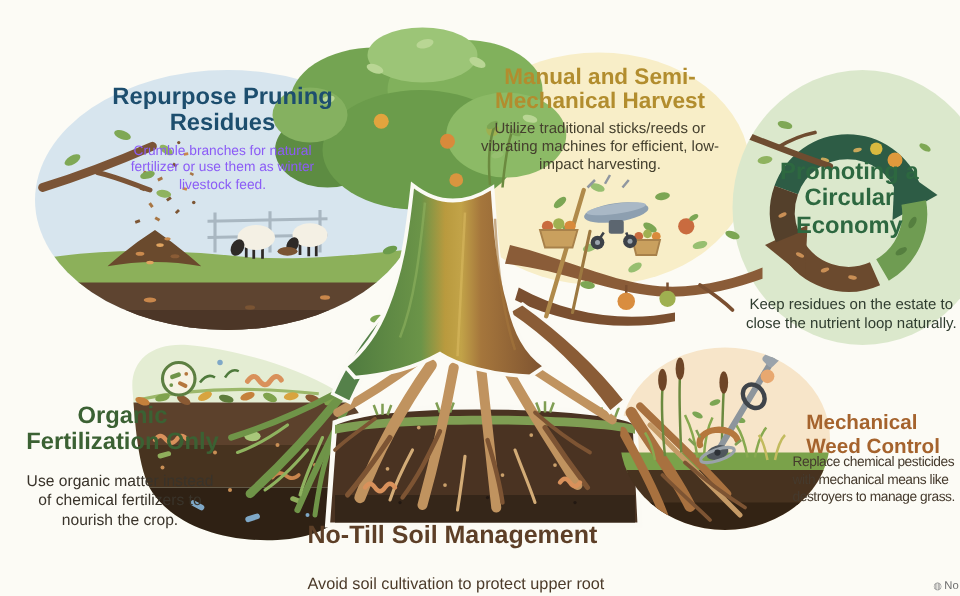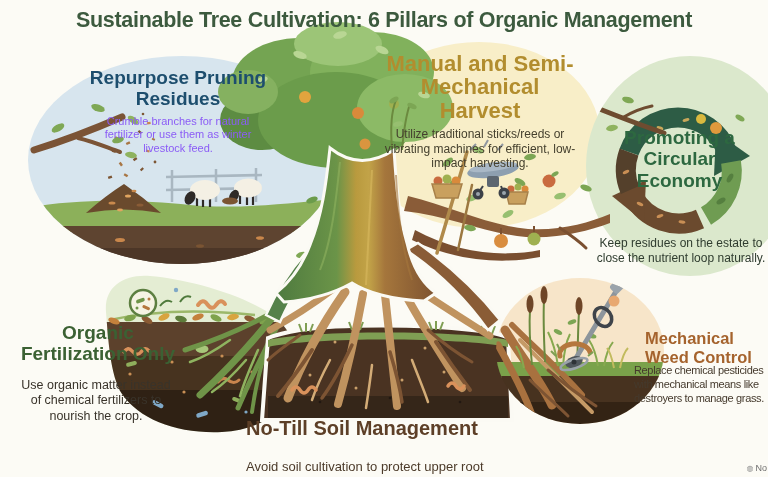--- a/index.html
+++ b/index.html
@@ -17,21 +17,21 @@
     font-size:21.5px; font-weight:700; color:#3c5a3e; letter-spacing:-0.3px;
   }
 
   
   .s1 { left:58px; top:68px; width:240px; text-align:center; }
   .s1 .hd { font-size:19px; line-height:1.1; color:#1d4e6e; }
   .s1 .bd { font-size:11px; color:#8b5cf6; width:165px; margin:5px auto 0; }
 
   
   .s2 { left:378px; top:52px; width:204px; text-align:center; }
-  .s2 .hd { font-size:22px; line-height:1.06; color:#b28d2e; }
+  .s2 .hd { font-size:18px; line-height:1.06; color:#b28d2e; }
   .s2 .bd { font-size:12px; color:#45402e; width:200px; margin:5px auto 0; }
 
   
   .s3h { left:612px; top:127px; width:135px; text-align:center;
          font-size:19px; line-height:1.12; color:#2d6840; }
   .s3b { left:586px; top:236px; width:190px; text-align:center;
          font-size:12px; color:#2f3c2f; }
 
   
   .s4h { left:18px; top:322px; width:160px; text-align:center;
@@ -409,21 +409,20 @@
       <line x1="501" y1="228" x2="501" y2="235" stroke="#7a4f30" stroke-width="2"></line>
       <circle cx="501" cy="241" r="7" fill="#d98d3f"></circle>
       <line x1="534" y1="226" x2="534" y2="233" stroke="#7a4f30" stroke-width="2"></line>
       <circle cx="534" cy="239" r="6.5" fill="#9fb050"></circle>
       <circle cx="549" cy="181" r="6.5" fill="#c96b3f"></circle>
       <ellipse cx="555" cy="174" rx="4" ry="2" fill="#7ca654" transform="rotate(-30 555 174)"></ellipse>
     </g>
   </g>
 </svg>
 
-<div class="txt title">Sustainable Tree Cultivation: 6 Pillars of Organic Management</div>
 
 <section class="txt s1">
   <div class="hd">Repurpose Pruning Residues</div>
   <div class="bd">Crumble branches for natural fertilizer or use them as winter livestock feed.</div>
 </section>
 
 <section class="txt s2">
   <div class="hd">Manual and Semi-Mechanical Harvest</div>
   <div class="bd">Utilize traditional sticks/reeds or vibrating machines for efficient, low-impact harvesting.</div>
 </section>

